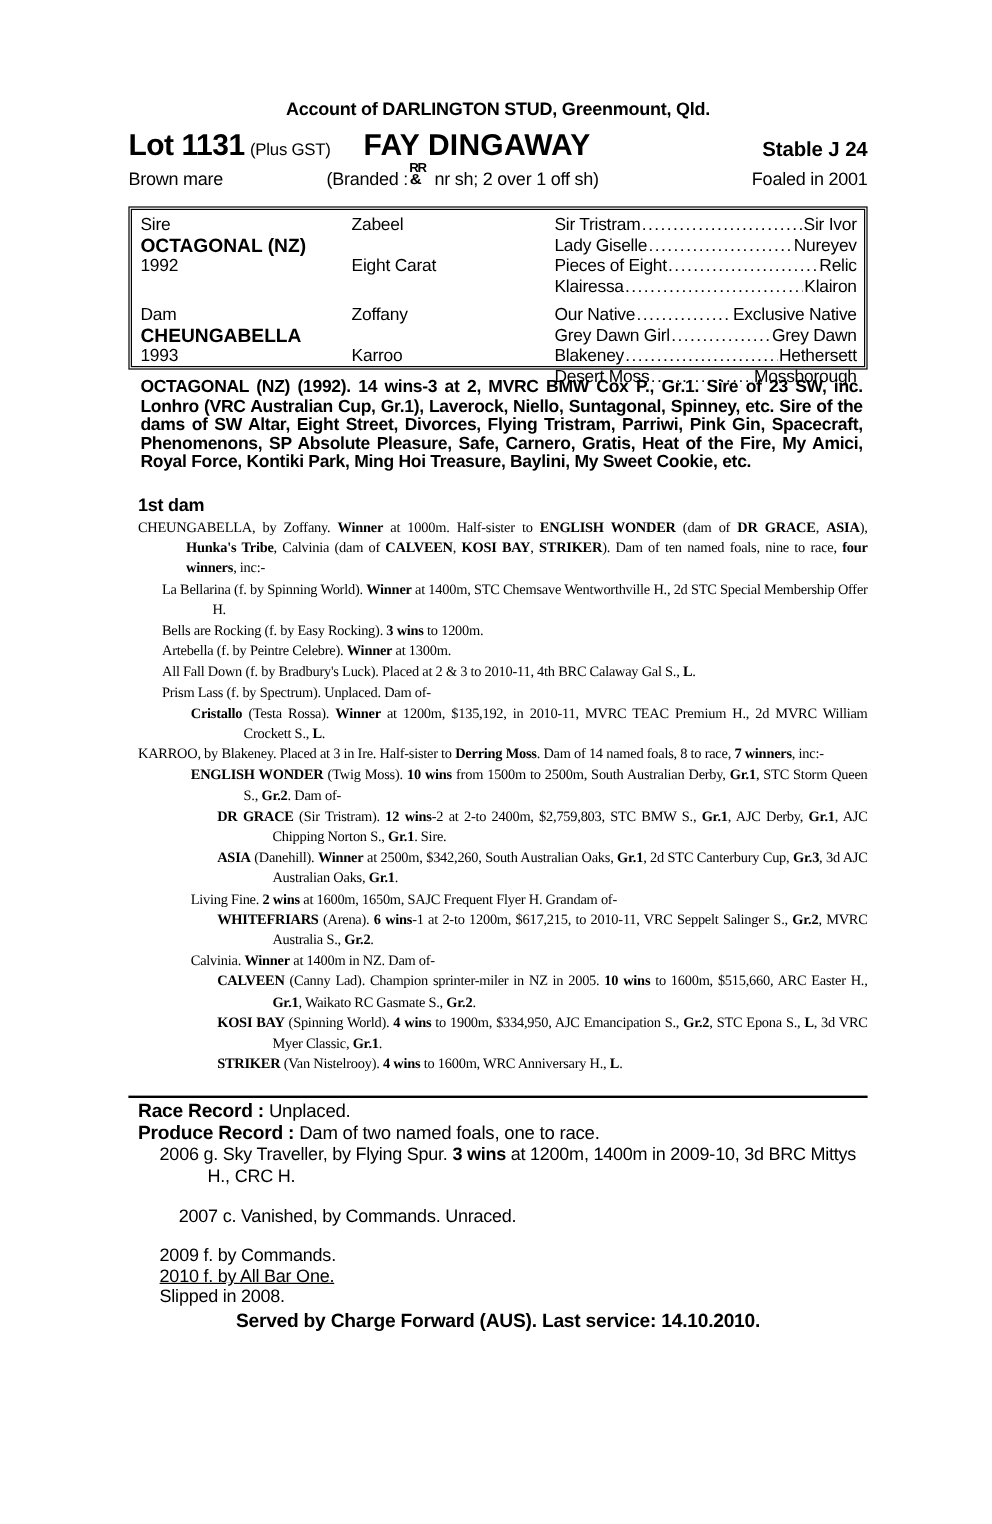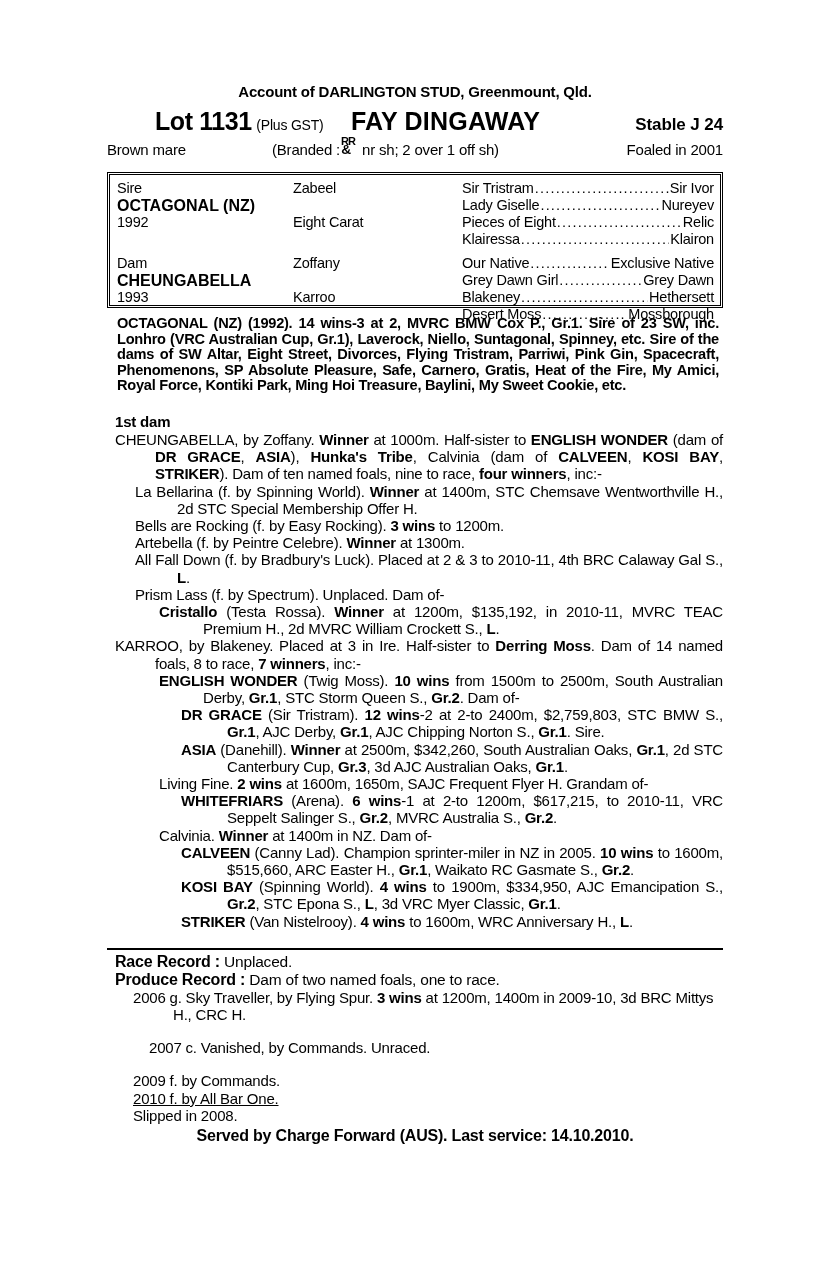--- a/index.html
+++ b/index.html
@@ -28,21 +28,20 @@
     font-weight: bold;
     font-size: 15px;
     letter-spacing: -0.2px;
     margin-top: 83px;
     line-height: 18px;
   }
   .lot-line {
     position: relative;
     height: 30px;
     margin-top: 6px;
-    margin-left: 48px;
   }
   .lot-no {
     font-size: 25px;
     font-weight: bold;
     letter-spacing: -0.4px;
   }
   .plus-gst {
     font-size: 14px;
     font-weight: normal;
     letter-spacing: -0.2px;
@@ -145,25 +144,26 @@
   .sec-title {
     font-weight: bold;
     font-size: 15px;
     margin-top: 19px;
     margin-bottom: 1px;
     padding-left: 8px;
     letter-spacing: -0.2px;
   }
   p.ln {
     margin: 0;
-    font-size: 15px;
+    font-size: 12px;
     line-height: 17.2px;
     letter-spacing: -0.2px;
     text-align: justify;
     text-justify: inter-word;
+    font-family: Liberation Serif, serif;
   }
   p.ln.nojust { text-align: left; }
   b { font-weight: bold; }
   .lv0h { padding-left: 48px; text-indent: -40px; }
   .lv1 { padding-left: 70px; text-indent: -42px; }
   .lv2 { padding-left: 96px; text-indent: -44px; }
   .lv3 { padding-left: 120px; text-indent: -46px; }
 
   
   .rule {

